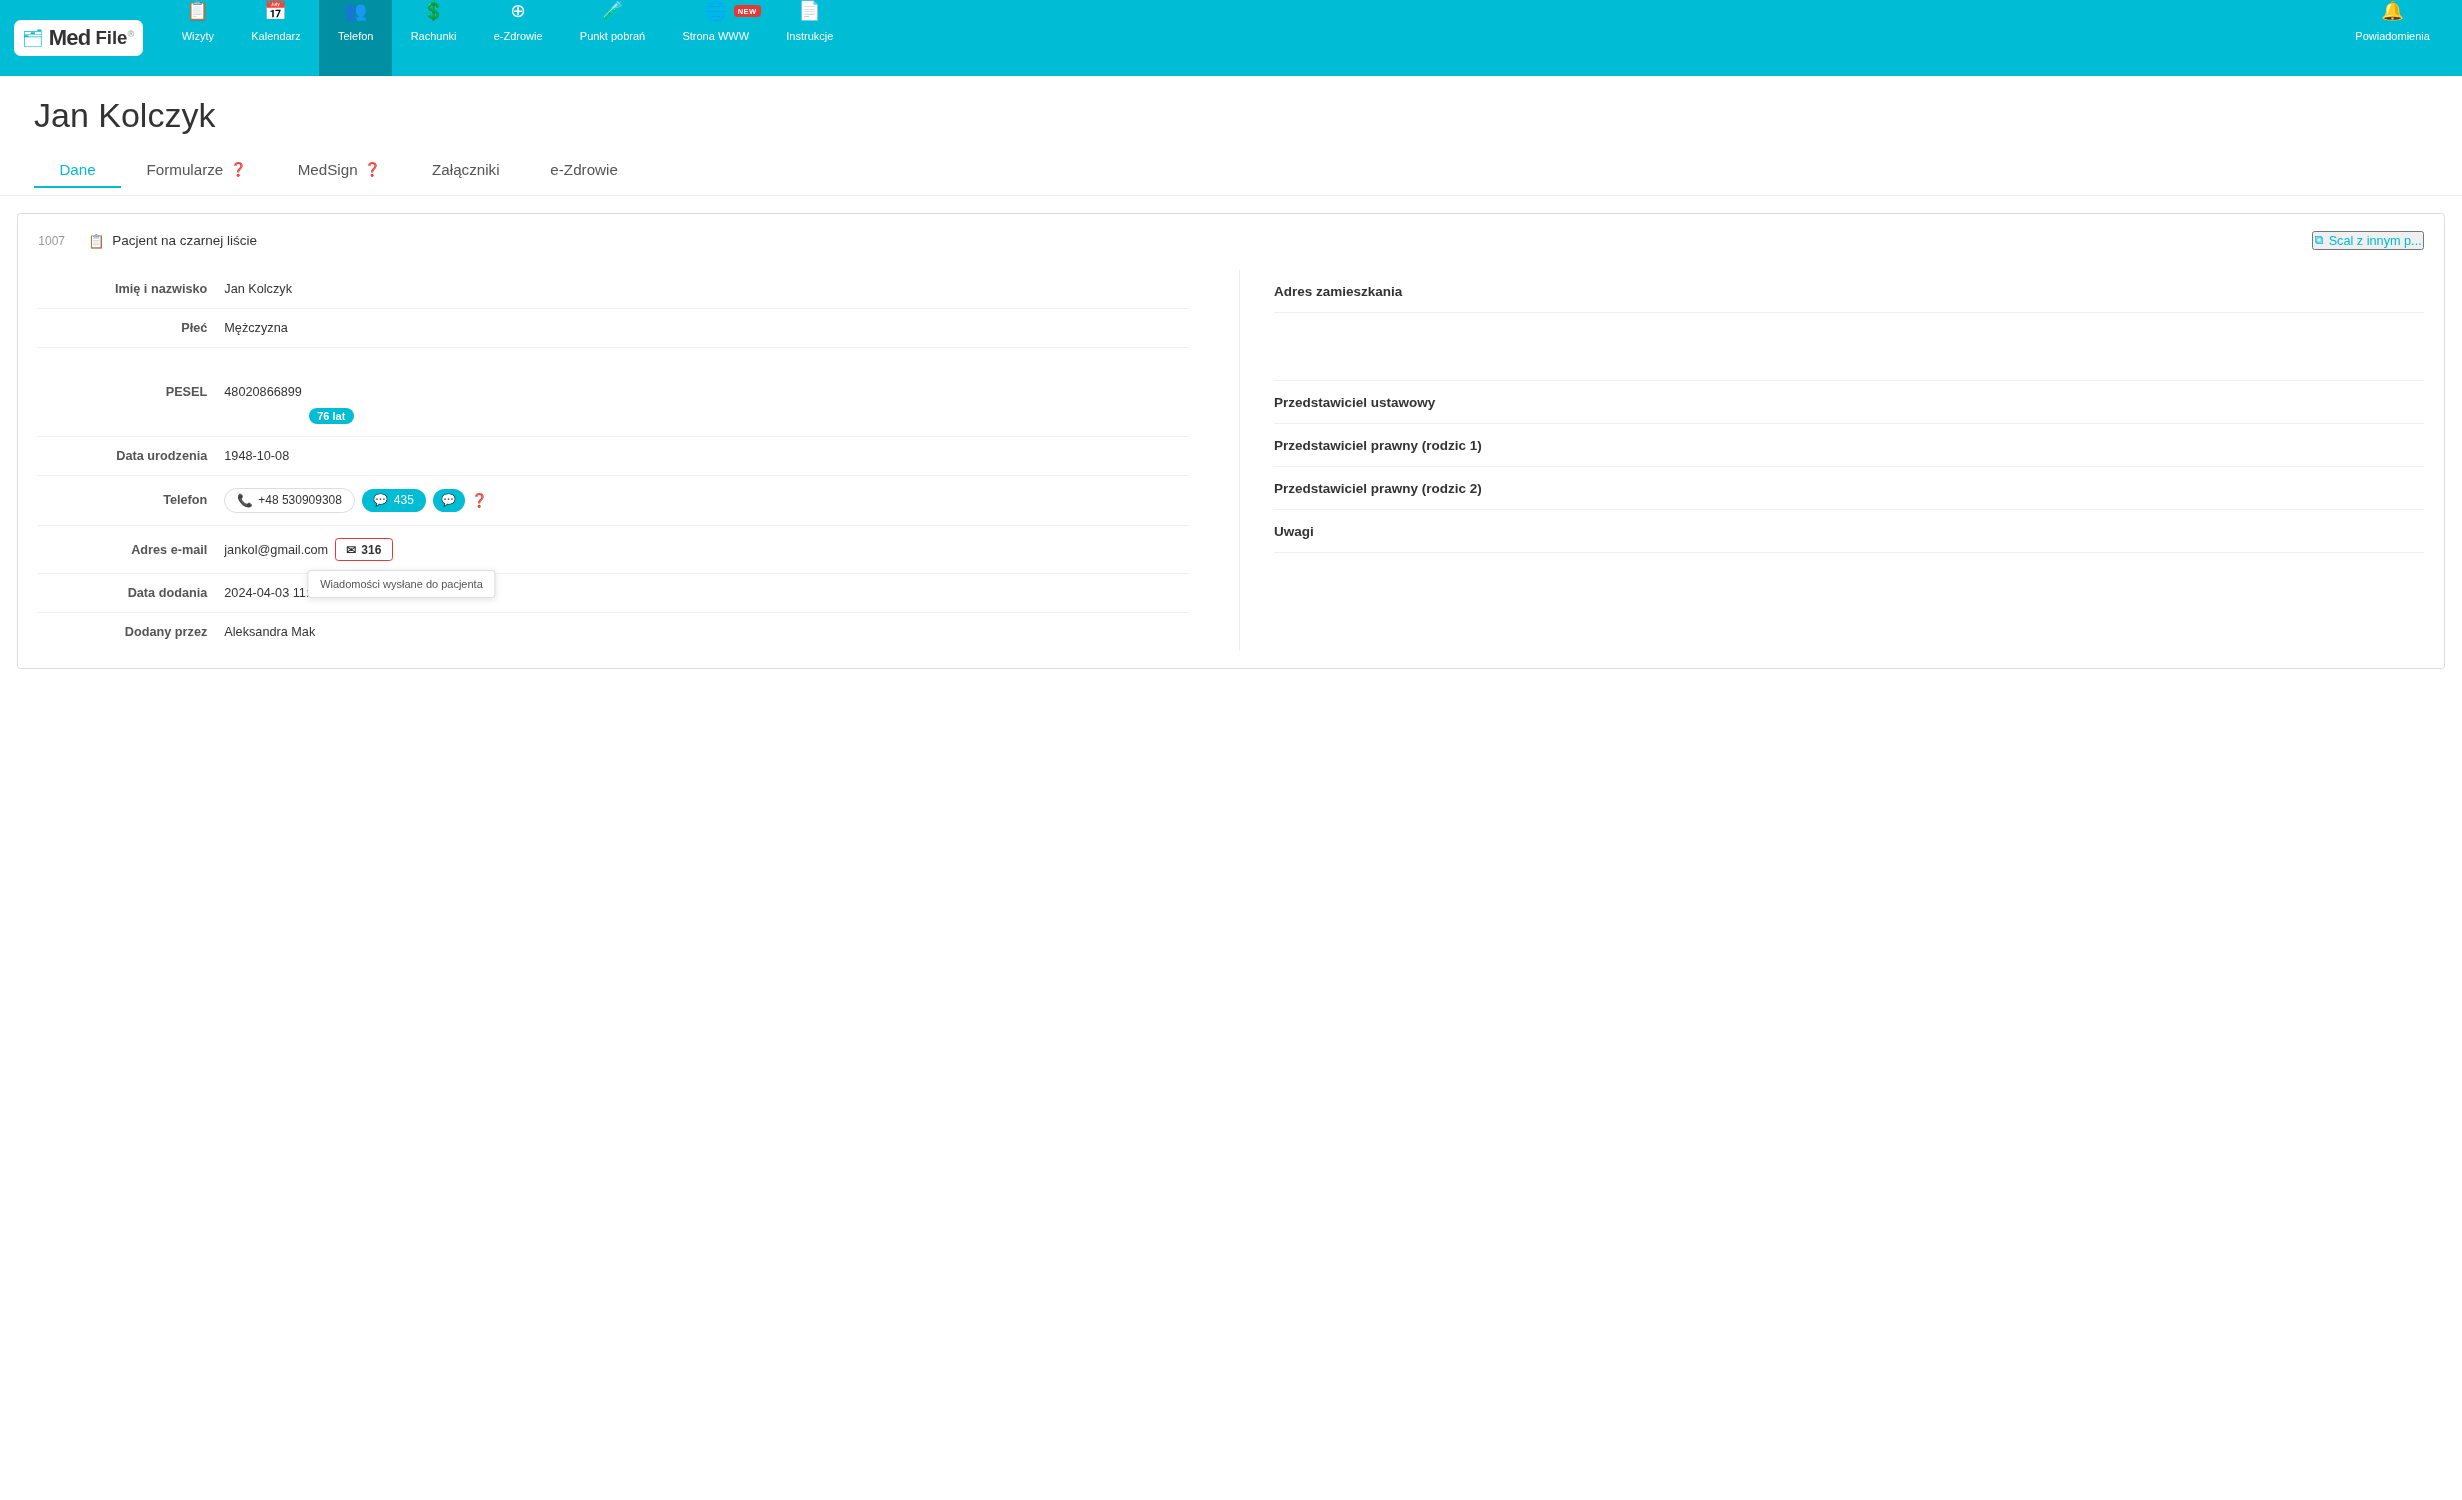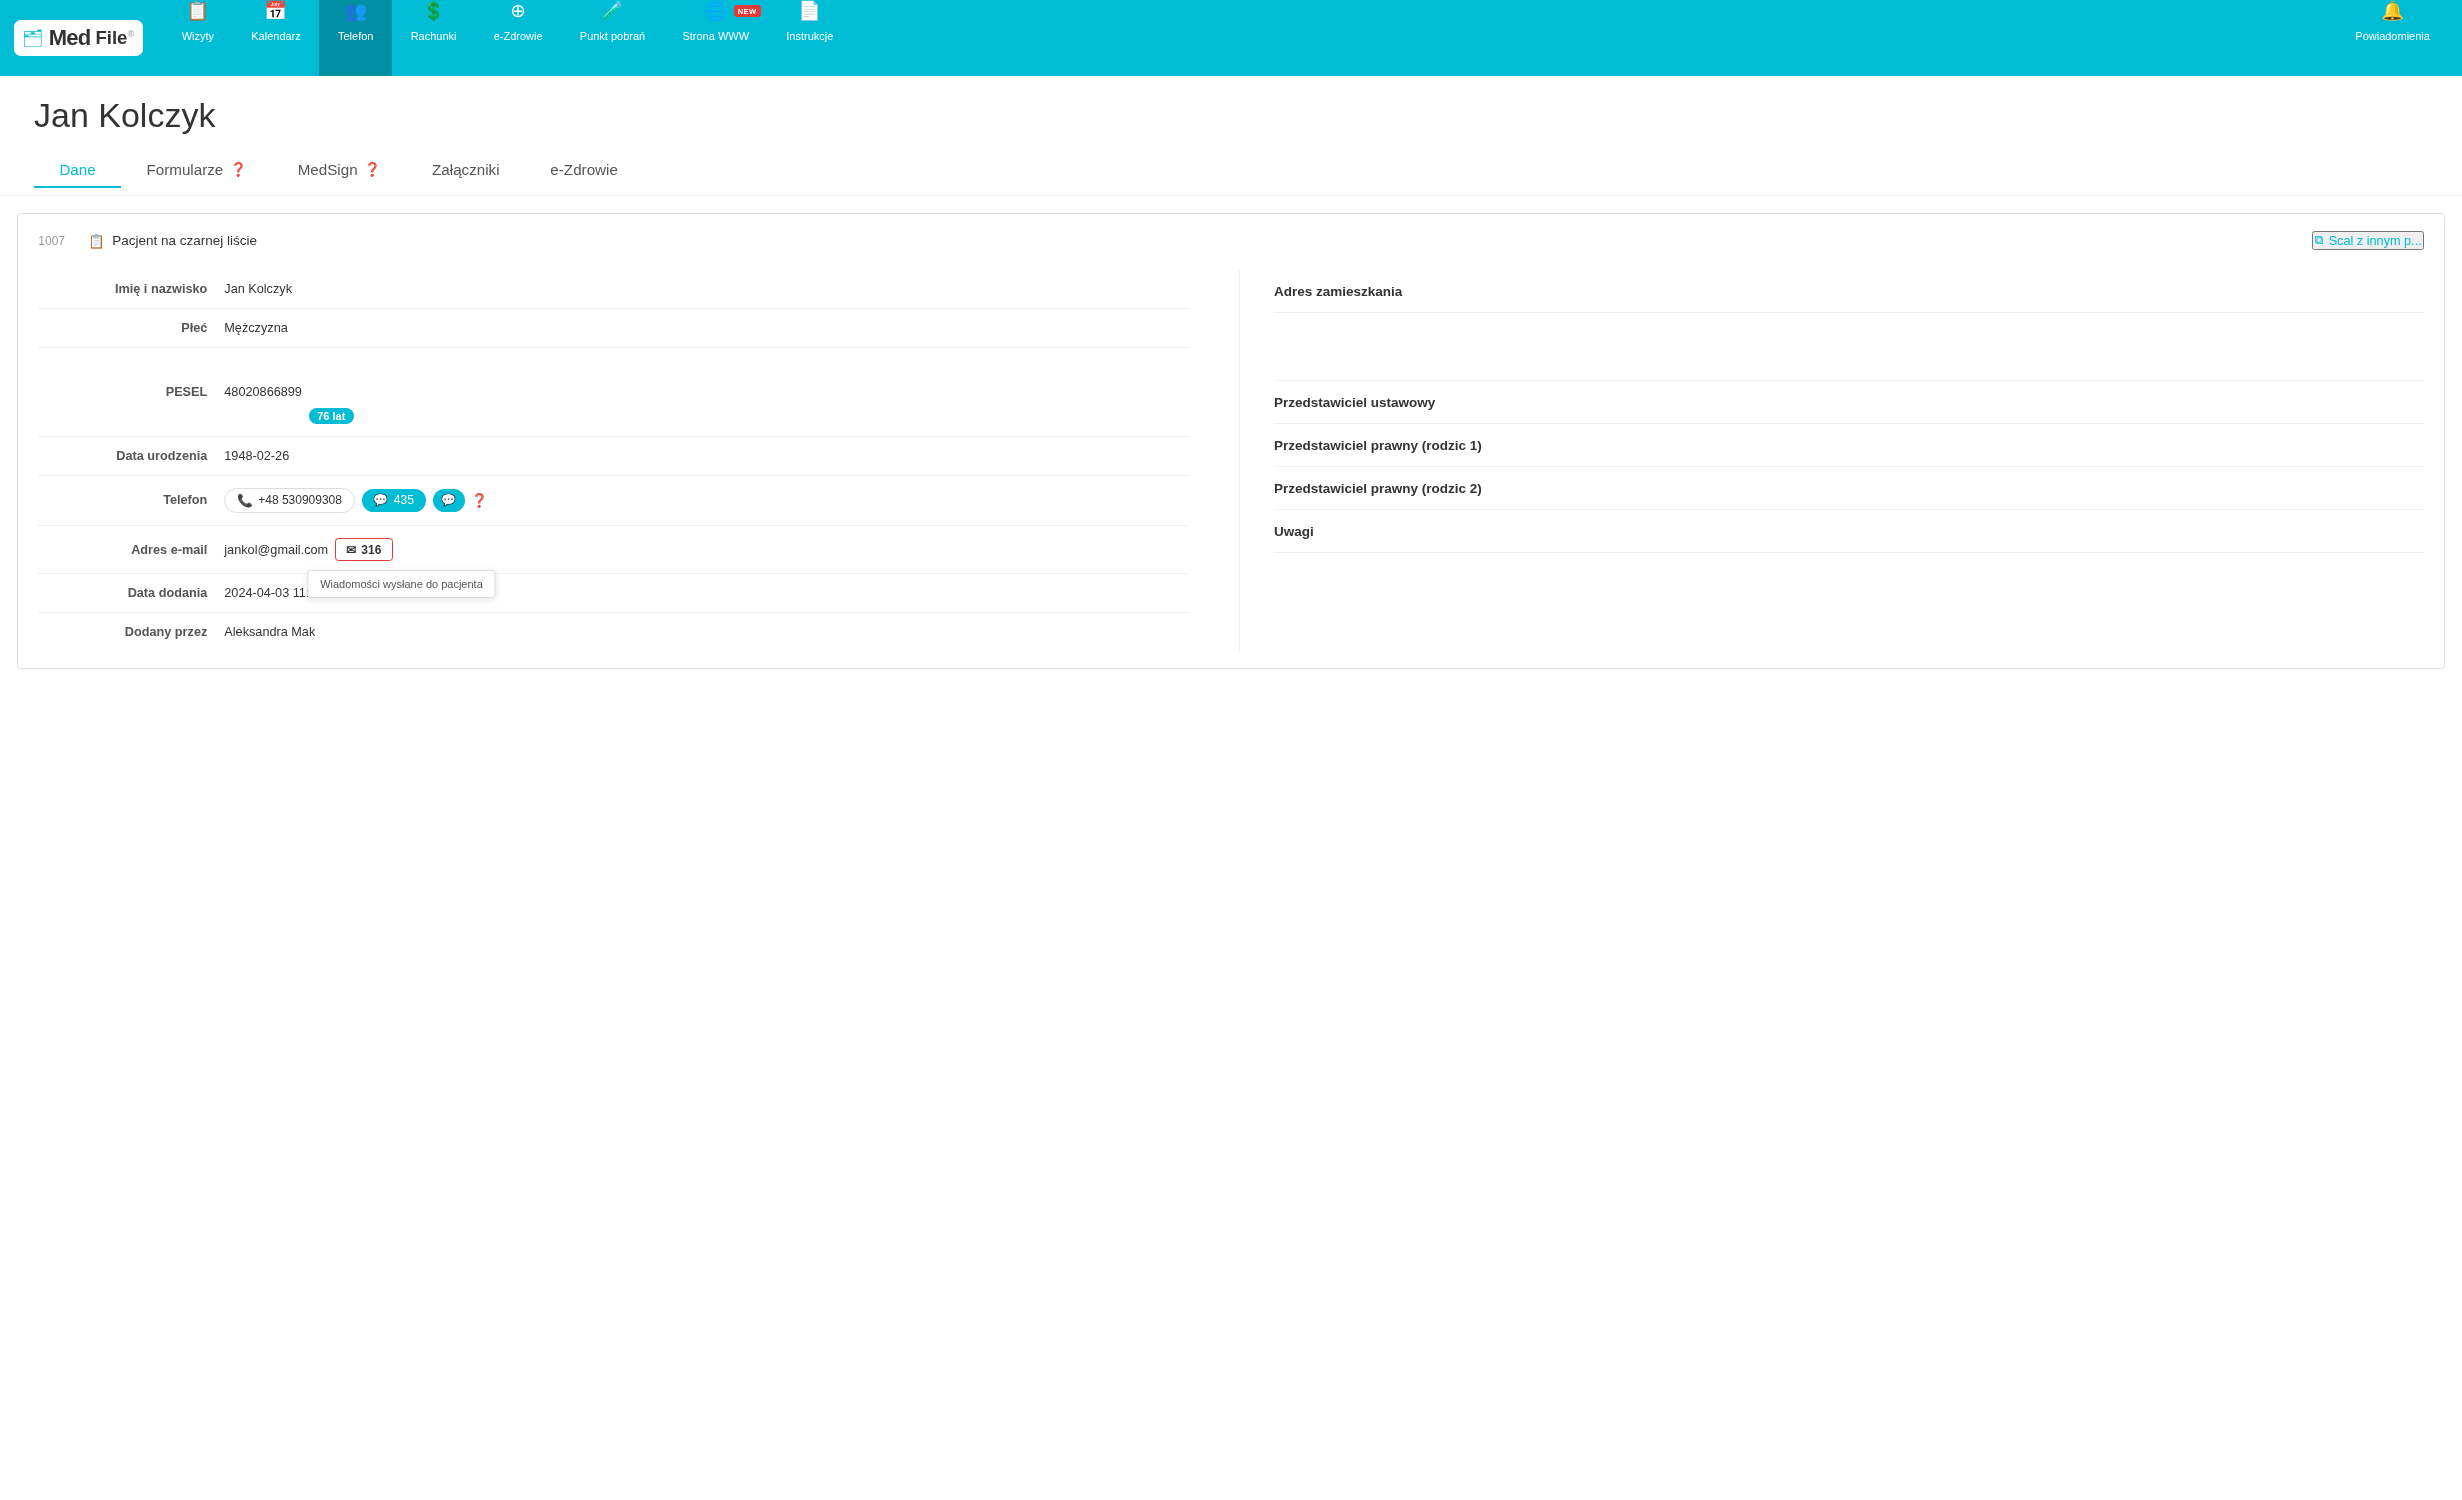--- a/index.html
+++ b/index.html
@@ -427,21 +427,21 @@
           <div class="field-row">
             <span class="field-label">PESEL</span>
             <span class="field-value">
               <span>48020866899</span>
               <span class="age-badge">76 lat</span>
             </span>
           </div>
 
           <div class="field-row">
             <span class="field-label">Data urodzenia</span>
-            <span class="field-value">1948-02-26</span>
+            <span class="field-value">1948-10-08</span>
           </div>
 
           <div class="field-row">
             <span class="field-label">Telefon</span>
             <span class="field-value">
               <button class="phone-btn">
                 <span class="phone-icon">📞</span>
                 <span>+48 530909308</span>
               </button>
               <button class="sms-btn">

